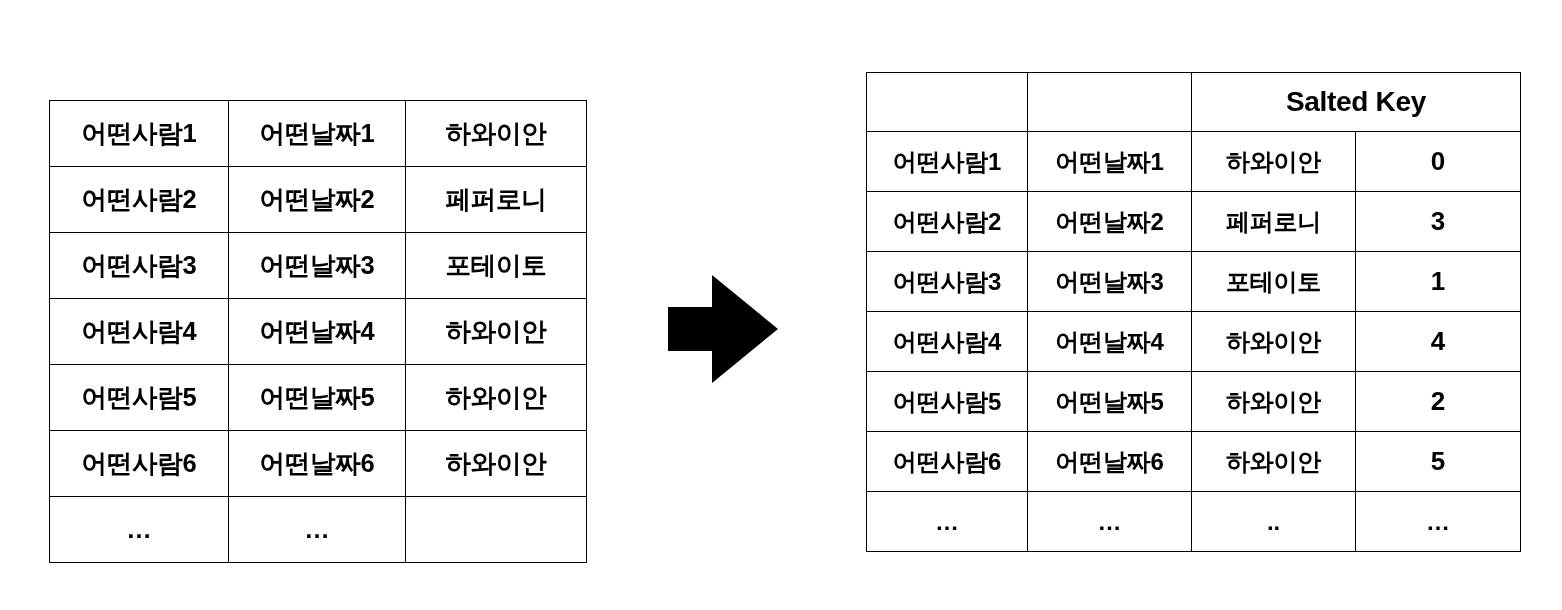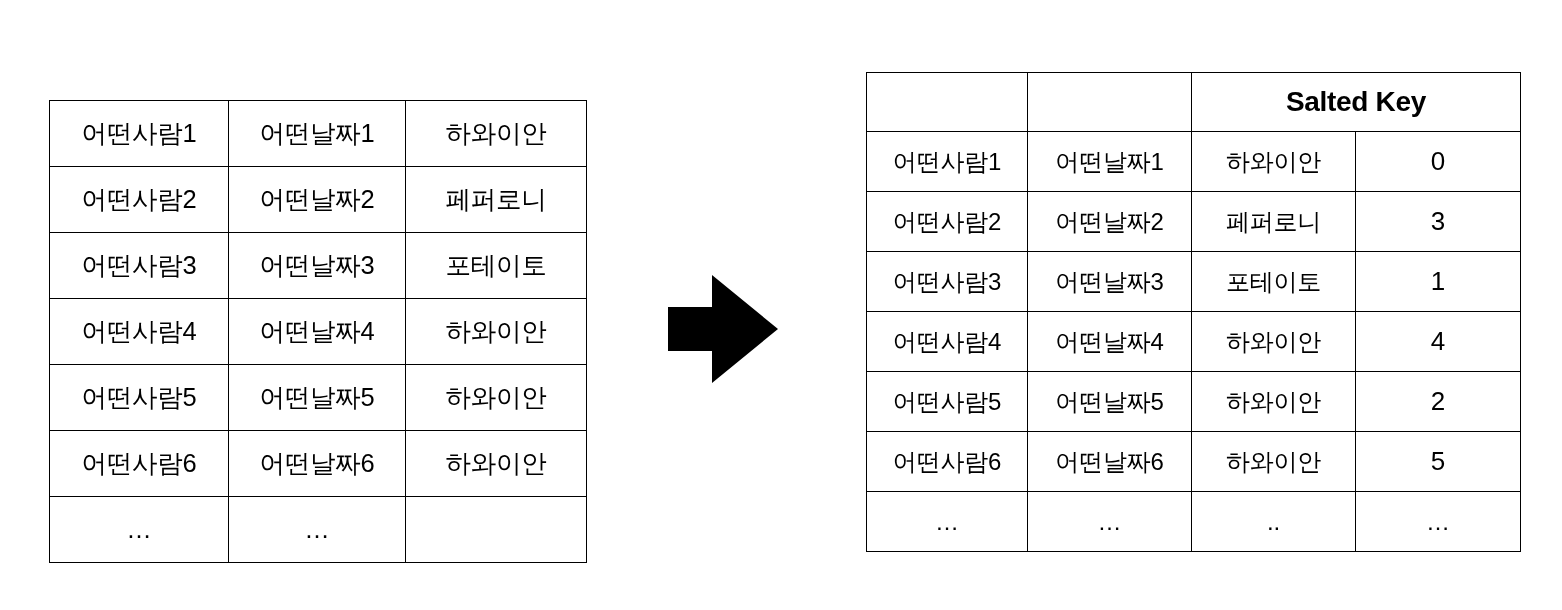--- a/index.html
+++ b/index.html
@@ -32,21 +32,21 @@
     border-collapse: collapse;
     table-layout: fixed;
     background: #ffffff;
   }
   table.grid td,
   table.grid th {
     border: 1.6px solid #000000;
     text-align: center;
     vertical-align: middle;
     padding: 0;
-    font-weight: normal;
+    font-weight: bold;
     color: #000000;
     background: #ffffff;
     white-space: nowrap;
     overflow: hidden;
   }
 
   
   #left-table {
     left: 49px;
     top: 100px;

